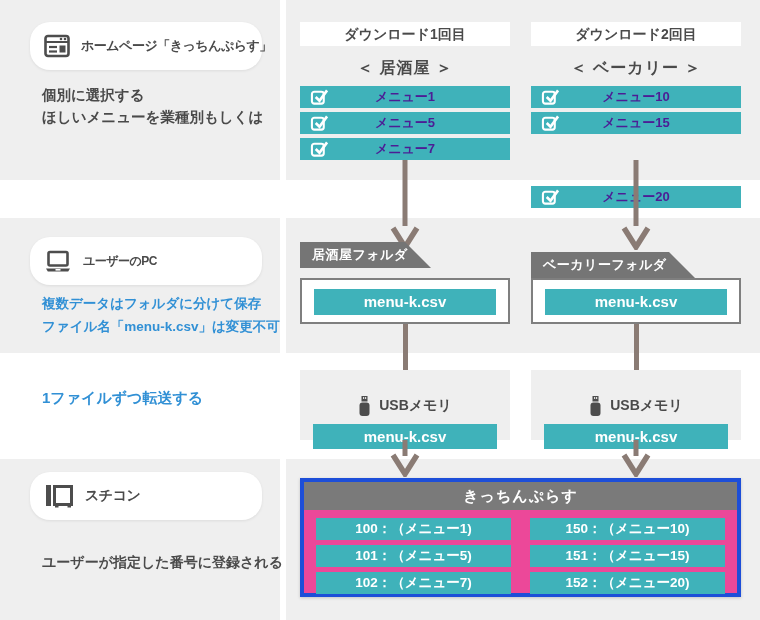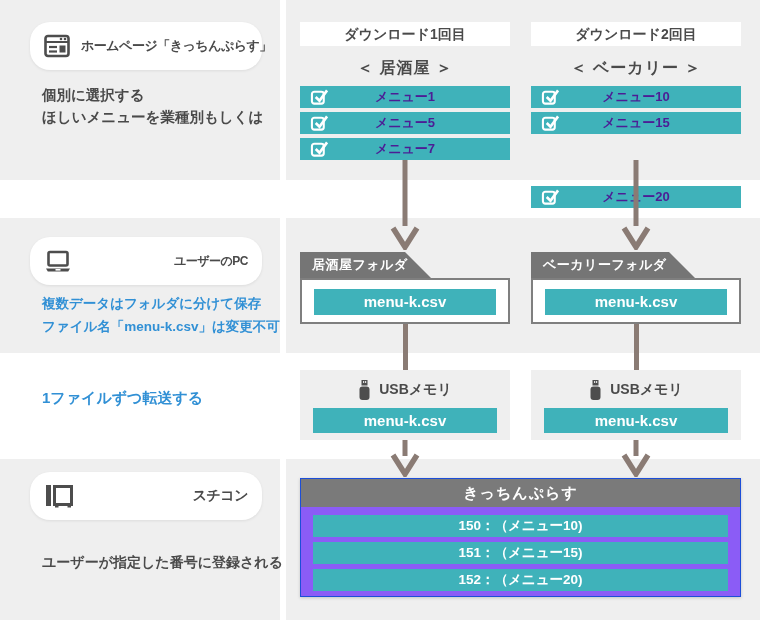--- a/index.html
+++ b/index.html
@@ -11,21 +11,21 @@
   .band { position:absolute; background:#efefef; }
   .band.l { left:0; width:280px; }
   .band.r { left:286px; width:474px; }
   .band.row-a { top:0; height:180px; }
   .band.row-b { top:218px; height:135px; }
   .band.row-c { top:459px; height:161px; }
 
   
   .label-box { position:absolute; left:30px; width:232px; height:48px; background:#ffffff;
     border-radius:20px; box-shadow:0 1px 3px rgba(0,0,0,.08); display:flex; align-items:center;
-    padding:0 14px; gap:11px;justify-content:space-between; }
+    padding:0 14px; gap:11px; }
   .label-box .txt { font-weight:bold; color:#4a4a4a; font-size:13px; letter-spacing:-0.5px; white-space:nowrap; }
   .desc { position:absolute; left:42px; font-weight:bold; color:#4a4a4a; font-size:14.5px; line-height:22px; white-space:nowrap; }
   .desc.blue { color:#3190d5; font-size:13.5px; line-height:23px; }
   .note-blue { position:absolute; left:42px; font-weight:bold; color:#3190d5; font-size:15px; white-space:nowrap; }
 
   
   .col-hdr { position:absolute; width:210px; height:24px; top:22px; background:#ffffff;
     text-align:center; line-height:24px; font-weight:bold; font-size:14px; color:#4a4a4a; }
   .col-cat { position:absolute; width:210px; top:58px; text-align:center; font-weight:bold;
     font-size:16px; color:#4a4a4a; letter-spacing:1px; }
@@ -33,30 +33,30 @@
     font-weight:bold; font-size:13px; text-align:center; line-height:22px; }
   .menu-bar svg { position:absolute; left:10px; top:2px; }
 
   .tab { position:absolute; height:26px; background:#757575; color:#ffffff; font-weight:bold;
     font-size:13px; line-height:26px; padding-left:12px; letter-spacing:0.5px;
     clip-path:polygon(0 0, calc(100% - 26px) 0, 100% 100%, 0 100%); }
   .folder-body { position:absolute; width:210px; height:46px; background:#ffffff; border:2px solid #7f7f7f; }
   .csv-bar { margin:9px 12px 0 12px; height:26px; background:#3fb2ba; color:#ffffff; font-weight:bold;
     font-size:15px; text-align:center; line-height:26px; }
 
-  .usb-box { position:absolute; width:210px; height:70px; background:#efefef; padding-top:8px; }
+  .usb-box { position:absolute; width:210px; height:70px; background:#efefef; padding-top:24px; }
   .usb-row { display:flex; justify-content:center; align-items:center; gap:8px; height:24px; }
   .usb-row .txt { font-weight:bold; font-size:14px; color:#4a4a4a; }
   .usb-box .csv-bar { margin:6px 13px 0 13px; height:25px; line-height:25px; }
 
   .line { position:absolute; width:5px; background:#8a7b74; }
   .arrow-svg { position:absolute; width:30px; }
 
-  .result-box { position:absolute; left:300px; top:478px; width:441px; height:119px; background:#8b5cf6;
-    border:1px solid #1d4ed8; box-shadow:0 1px 3px rgba(0,0,0,.18); }
+  .result-box { position:absolute; left:300px; top:478px; width:441px; height:119px; background:#ec4899;
+    border:4px solid #1d4ed8; box-shadow:0 1px 3px rgba(0,0,0,.18); }
   .result-hdr { height:28px; background:#7a7a7a; color:#ffffff; font-weight:bold; font-size:15px;
     text-align:center; line-height:28px; letter-spacing:1px; }
   .result-cols { display:flex; gap:19px; padding:8px 12px 0 12px; }
   .result-col { flex:1; }
   .reg-bar { height:22px; background:#3fb2ba; color:#ffffff; font-weight:bold; font-size:13.5px;
     text-align:center; line-height:22px; margin-bottom:5px; }
 
   .icon { flex:0 0 auto; display:block; }
 </style>
 </head>
@@ -137,21 +137,21 @@
       <path d="M6 9.5 L10 13.5 L18 2.5" fill="none" stroke="#ffffff" stroke-width="2.8"></path>
     </svg>
     <span>メニュー7</span>
   </div>
 
   <svg class="arrow-svg" style="left:390px; top:160px;" width="30" height="90" viewBox="0 0 30 90">
     <path d="M15 0 V66" stroke="#8a7b74" stroke-width="5"></path>
     <path d="M3 68 L15 87 L27 68" fill="none" stroke="#8a7b74" stroke-width="5.5"></path>
   </svg>
 
-  <div class="tab" style="left:300px; top:252px; width:131px;">居酒屋フォルダ</div>
+  <div class="tab" style="left:300px; top:242px; width:131px;">居酒屋フォルダ</div>
   <div class="folder-body" style="left:300px; top:278px;">
     <div class="csv-bar">menu-k.csv</div>
   </div>
 
   <div class="line" style="left:403px; top:324px; height:46px;"></div>
 
   <div class="usb-box" style="left:300px; top:370px;">
     <div class="usb-row">
       <svg class="icon" width="13" height="22" viewBox="0 0 13 22">
         <rect x="3.5" y="1" width="6" height="5.5" fill="#4d4d4d"></rect>
@@ -221,20 +221,25 @@
 
   <svg class="arrow-svg" style="left:621px; top:440px;" width="30" height="37" viewBox="0 0 30 37">
     <path d="M15 0 V16" stroke="#8a7b74" stroke-width="5"></path>
     <path d="M3 15 L15 34 L27 15" fill="none" stroke="#8a7b74" stroke-width="5.5"></path>
   </svg>
 
   <div class="result-box">
     <div class="result-hdr">きっちんぷらす</div>
     <div class="result-cols">
       <div class="result-col">
+        <div class="reg-bar">100：（メニュー1)</div>
+        <div class="reg-bar">101：（メニュー5)</div>
+        <div class="reg-bar">102：（メニュー7)</div>
+      </div>
+      <div class="result-col">
         <div class="reg-bar">150：（メニュー10)</div>
         <div class="reg-bar">151：（メニュー15)</div>
         <div class="reg-bar">152：（メニュー20)</div>
       </div>
     </div>
   </div>
 
 </div>
 
 </body></html>

